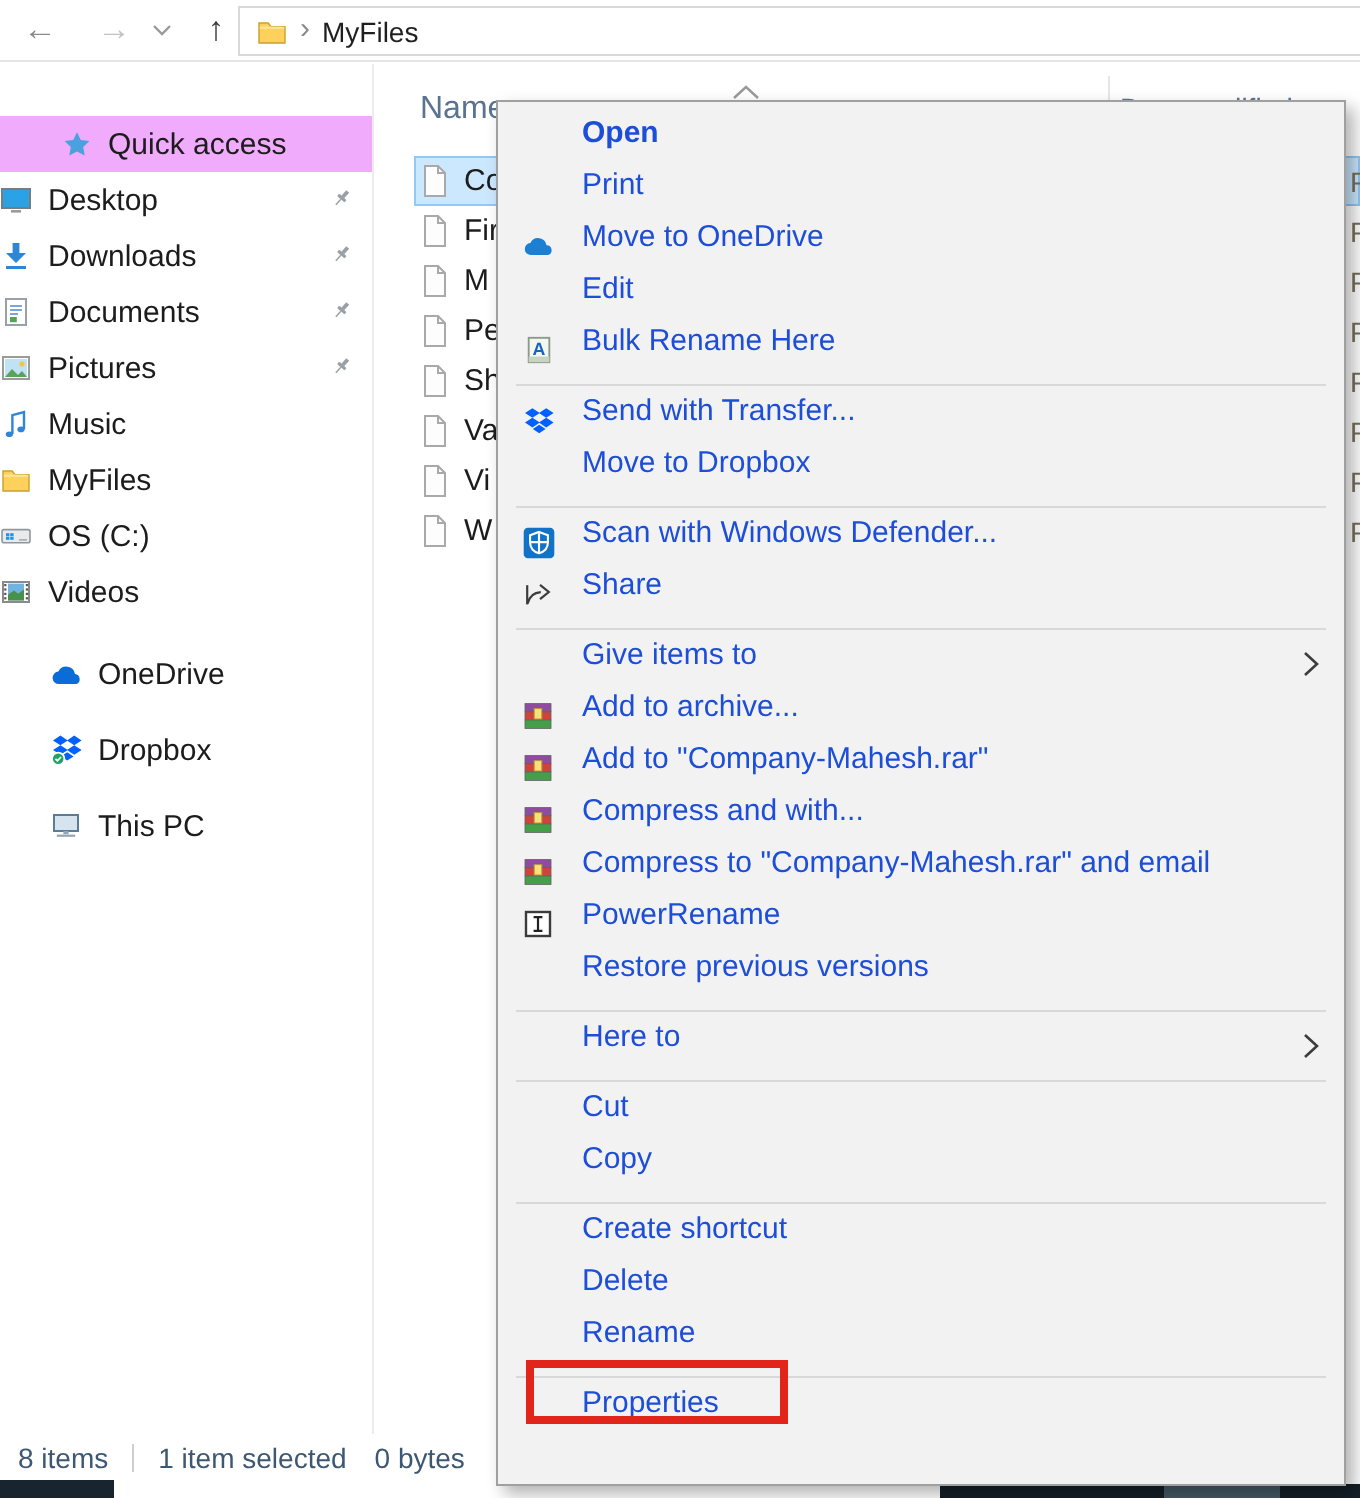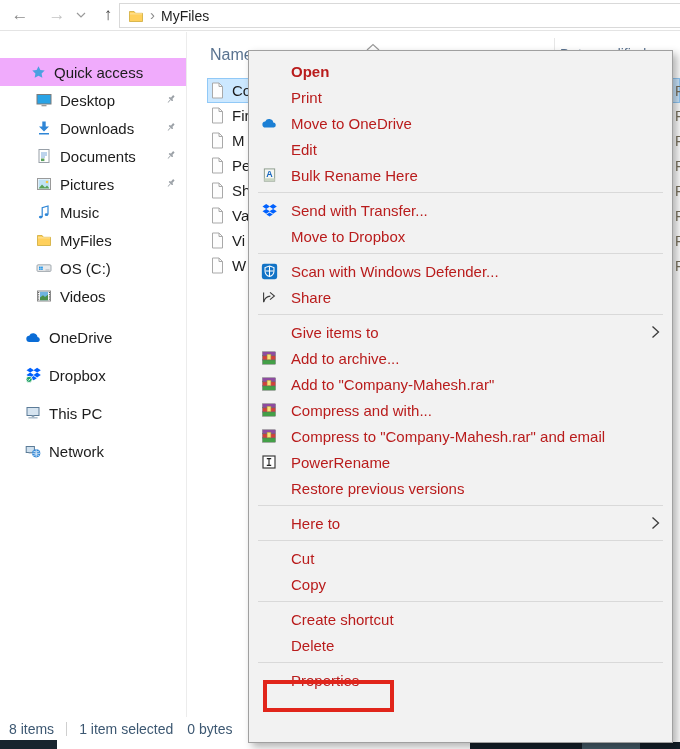--- a/index.html
+++ b/index.html
@@ -24,21 +24,21 @@
   .addr-folder { margin-left:8px; display:flex; }
 
   
   .sidebar { position:absolute; left:0; top:32px; width:187px; bottom:31px; background:#fff;
              border-right:1px solid #ececec; }
   .side-row { position:relative; height:28px; display:flex; align-items:center;
               font-size:15px; color:#1c1c1c; cursor:default; }
   .side-row .ic { display:flex; width:16px; justify-content:center; }
   .side-row .lbl { margin-left:8px; white-space:nowrap; }
   .row-qa { margin-top:26px; background:#f0abfc; padding-left:30px; }
-  .row-child { padding-left:36px; }
+  .row-child { }
   .row-root { padding-left:25px; }
   .roots-block { margin-top:13px; }
   .roots-block .side-row { margin-bottom:10px; }
   .pin { position:absolute; right:9px; top:7px; }
 
   
   .filelist { position:absolute; left:188px; top:32px; right:0; bottom:31px; }
   .colhead-name { position:absolute; left:22px; top:14px; font-size:16px; color:#5a7390; }
   .sort-caret { position:absolute; left:178px; top:5px; }
   .colsep { position:absolute; left:366px; top:6px; width:1px; height:22px; background:#e6e6e6; }
@@ -48,22 +48,22 @@
           padding-left:1px; font-size:15px; color:#1c1c1c; }
   .frow.sel { background:#cce8ff; box-shadow:inset 0 0 0 1px #91c9f7; }
   .frow .ic { display:flex; width:18px; justify-content:center; }
   .frow .nm { margin-left:6px; white-space:nowrap; }
   .frow .clip { position:absolute; left:468px; color:#79705c; font-size:14px; white-space:nowrap; }
 
   
   .menu { position:absolute; left:248px; top:50px; width:425px; height:693px; z-index:10;
           background:#f2f2f2; border:1px solid #a0a0a0; box-shadow:4px 4px 8px rgba(0,0,0,.30);
           padding-top:7px; }
-  .mi { position:relative; height:26px; display:flex; align-items:center;
-        padding-left:42px; font-size:15px; color:#b91c1c; cursor:default; }
+  .mi { position:relative; height:26px; display:flex; align-items:flex-start;
+        padding-left:42px; font-size:15px; color:#1d4ed8; cursor:default; }
   .mi.bold { font-weight:bold; }
   .mi .mic { position:absolute; left:11px; top:5px; width:18px; height:16px;
              display:flex; align-items:center; justify-content:center; }
   .mi .sub { position:absolute; right:12px; top:6px; }
   .msep { height:1px; background:#d9d9d9; margin:4px 9px; }
   .redbox { position:absolute; left:14px; top:629px; width:131px; height:32px;
             border:4px solid #e1251b; z-index:12; pointer-events:none; }
 
   
   .statusbar { position:absolute; left:0; bottom:9px; height:23px; right:0; background:#fff;
@@ -299,33 +299,20 @@
             <span style="display: flex;">
               <svg width="16" height="16" viewBox="0 0 16 16">
                 <rect x="2" y="2.5" width="12" height="8" fill="#d6e4f0" stroke="#5b7b97"></rect>
                 <rect x="6.7" y="10.5" width="2.6" height="1.6" fill="#8fa5b8"></rect>
                 <rect x="3.4" y="12.3" width="9.2" height="1.1" fill="#8fa5b8"></rect>
               </svg>
             </span>
           </span>
           <span class="lbl">This PC</span>
         </div>
-        <div class="side-row row-root">
-          <span class="ic">
-            <span style="display: flex;">
-              <svg width="16" height="16" viewBox="0 0 16 16">
-                <rect x="1.2" y="3.5" width="8.2" height="6" fill="#cfe0ee" stroke="#5b7b97"></rect>
-                <rect x="3.6" y="9.5" width="3.4" height="1" fill="#8fa5b8"></rect>
-                <circle cx="11.2" cy="10.3" r="4.1" fill="#2f86d6"></circle>
-                <path d="M7.3 10.3h7.8M11.2 6.4v7.8M8.3 8.1a5.4 5.4 0 005.8 0M8.3 12.5a5.4 5.4 0 015.8 0" stroke="#fff" stroke-width="0.7" fill="none"></path>
-              </svg>
-            </span>
-          </span>
-          <span class="lbl">Network</span>
-        </div>
       </div>
   </div>
 
   <div class="filelist">
     <span class="colhead-name">Name</span>
     <span class="sort-caret">
       <svg width="14" height="8" viewBox="0 0 14 8">
           <path d="M1 7l6-5.5L13 7" fill="none" stroke="#9a9a9a" stroke-width="1.2"></path>
         </svg>
     </span>
@@ -604,20 +591,23 @@
       <div class="mi">
         <span>Copy</span>
       </div>
       <div class="msep"></div>
       <div class="mi">
         <span>Create shortcut</span>
       </div>
       <div class="mi">
         <span>Delete</span>
       </div>
+      <div class="mi">
+        <span>Rename</span>
+      </div>
       <div class="msep"></div>
       <div class="mi">
         <span>Properties</span>
       </div>
     </div>
 
   <div class="statusbar">
     <span class="s1">8 items</span>
     <span class="sdiv"></span>
     <span>1 item selected</span>

